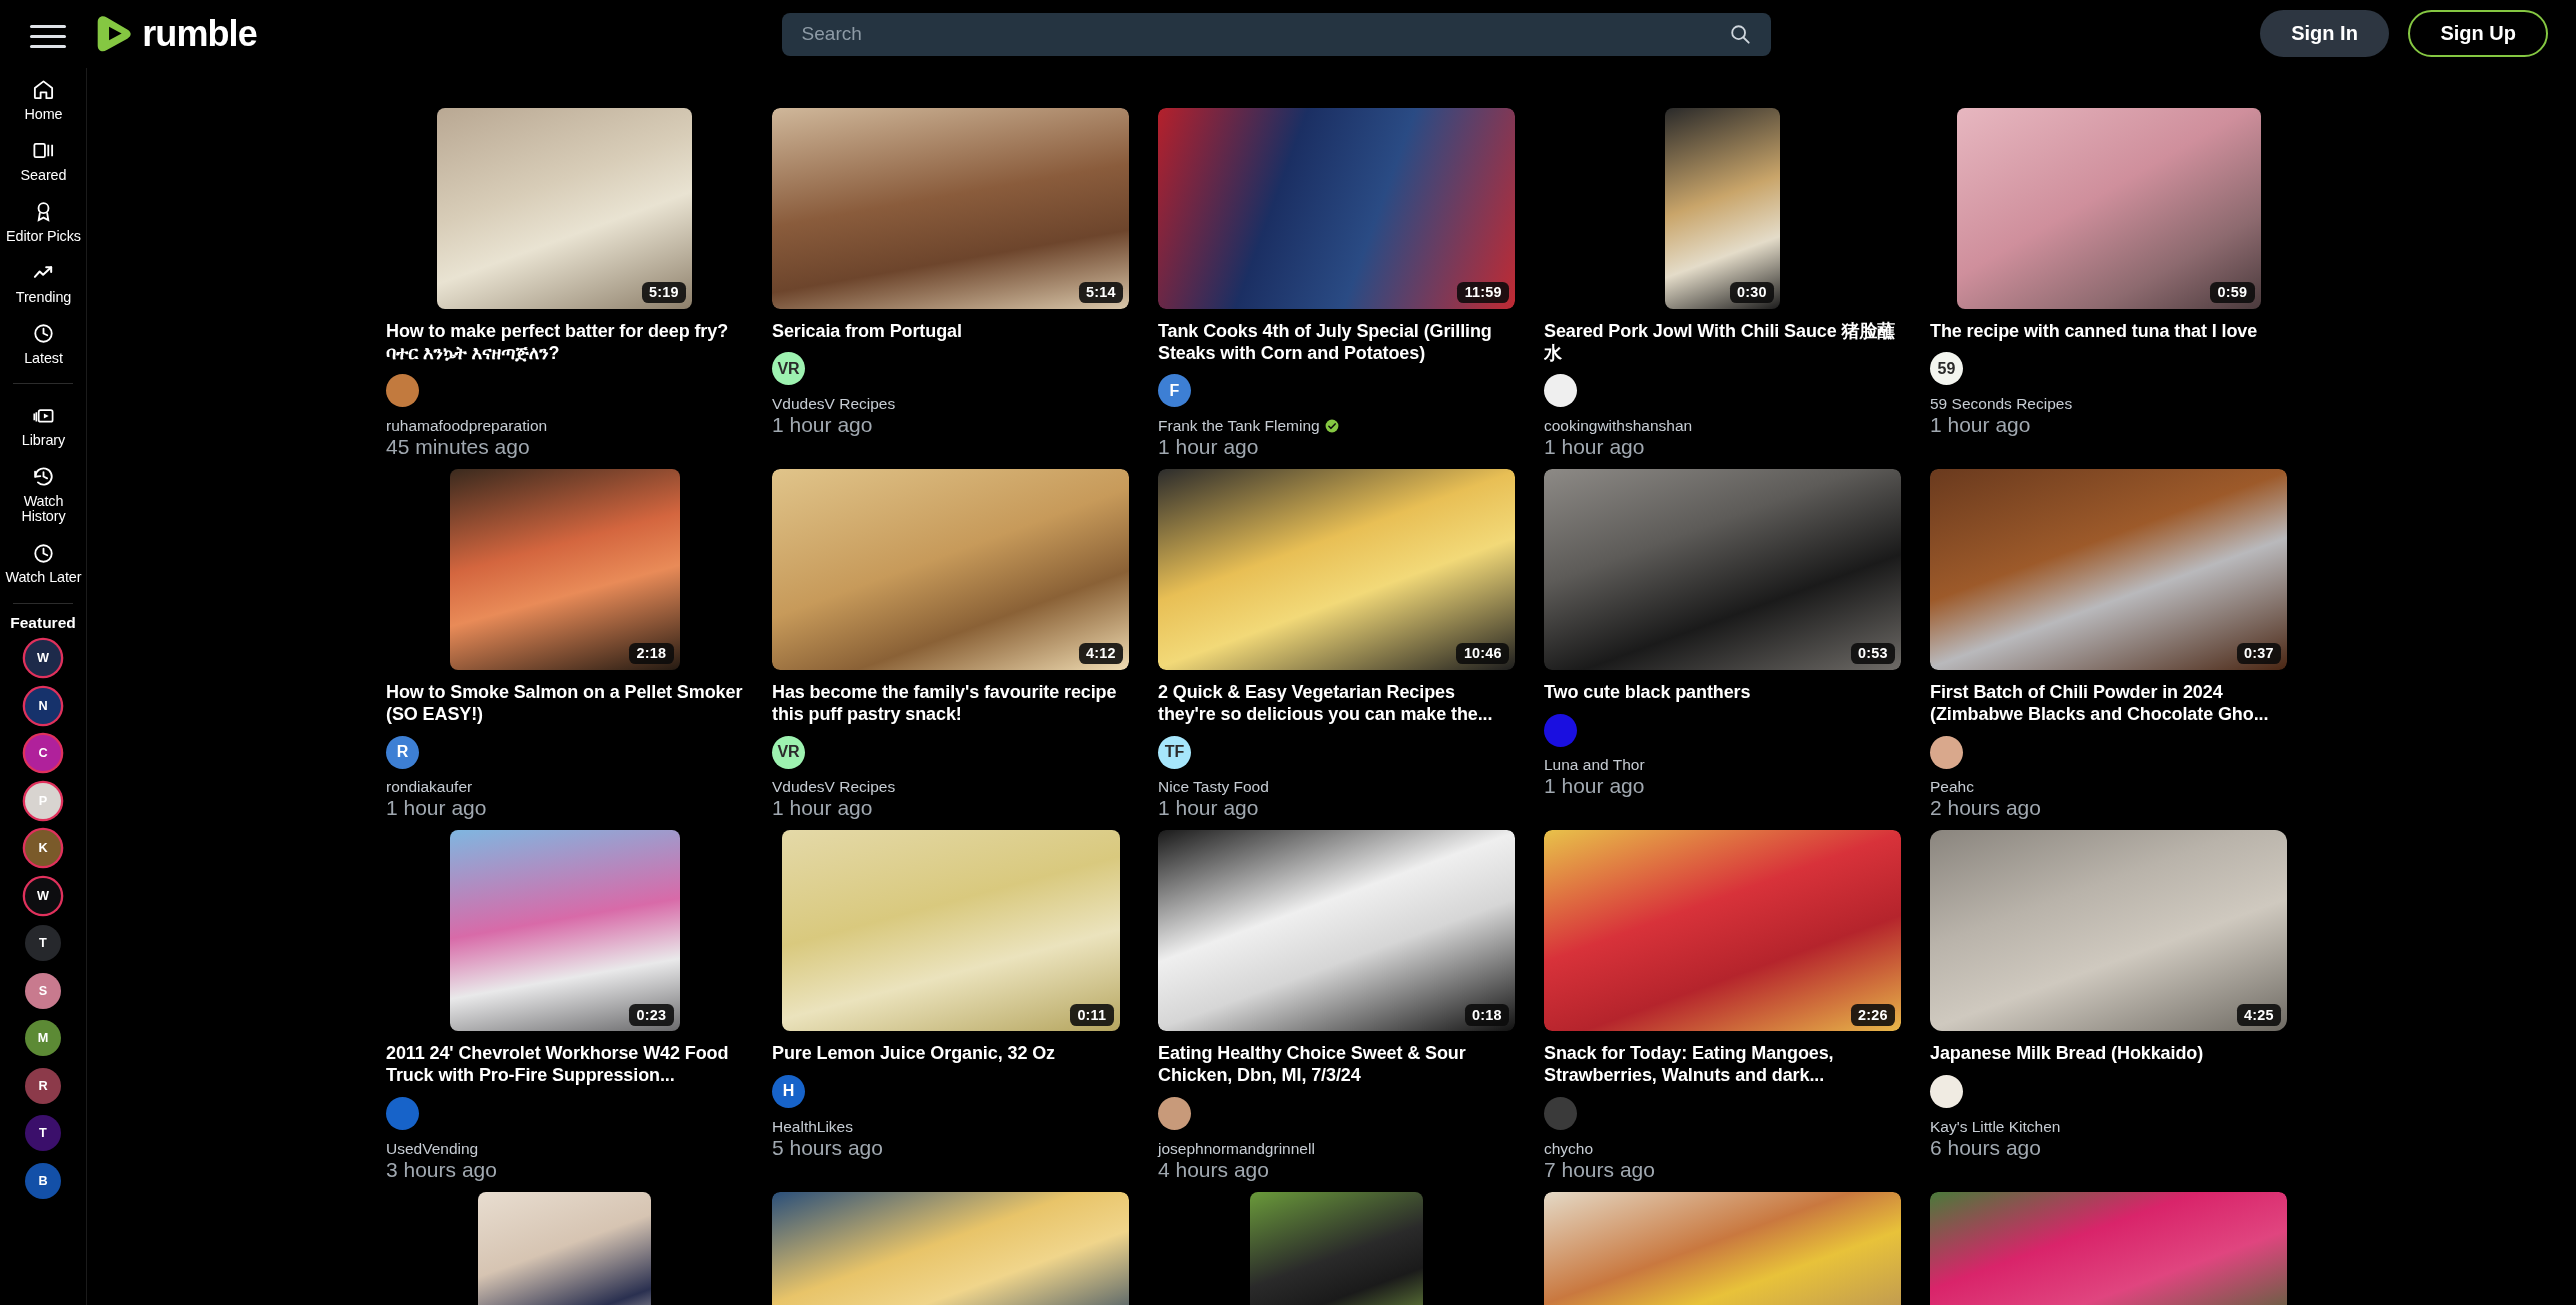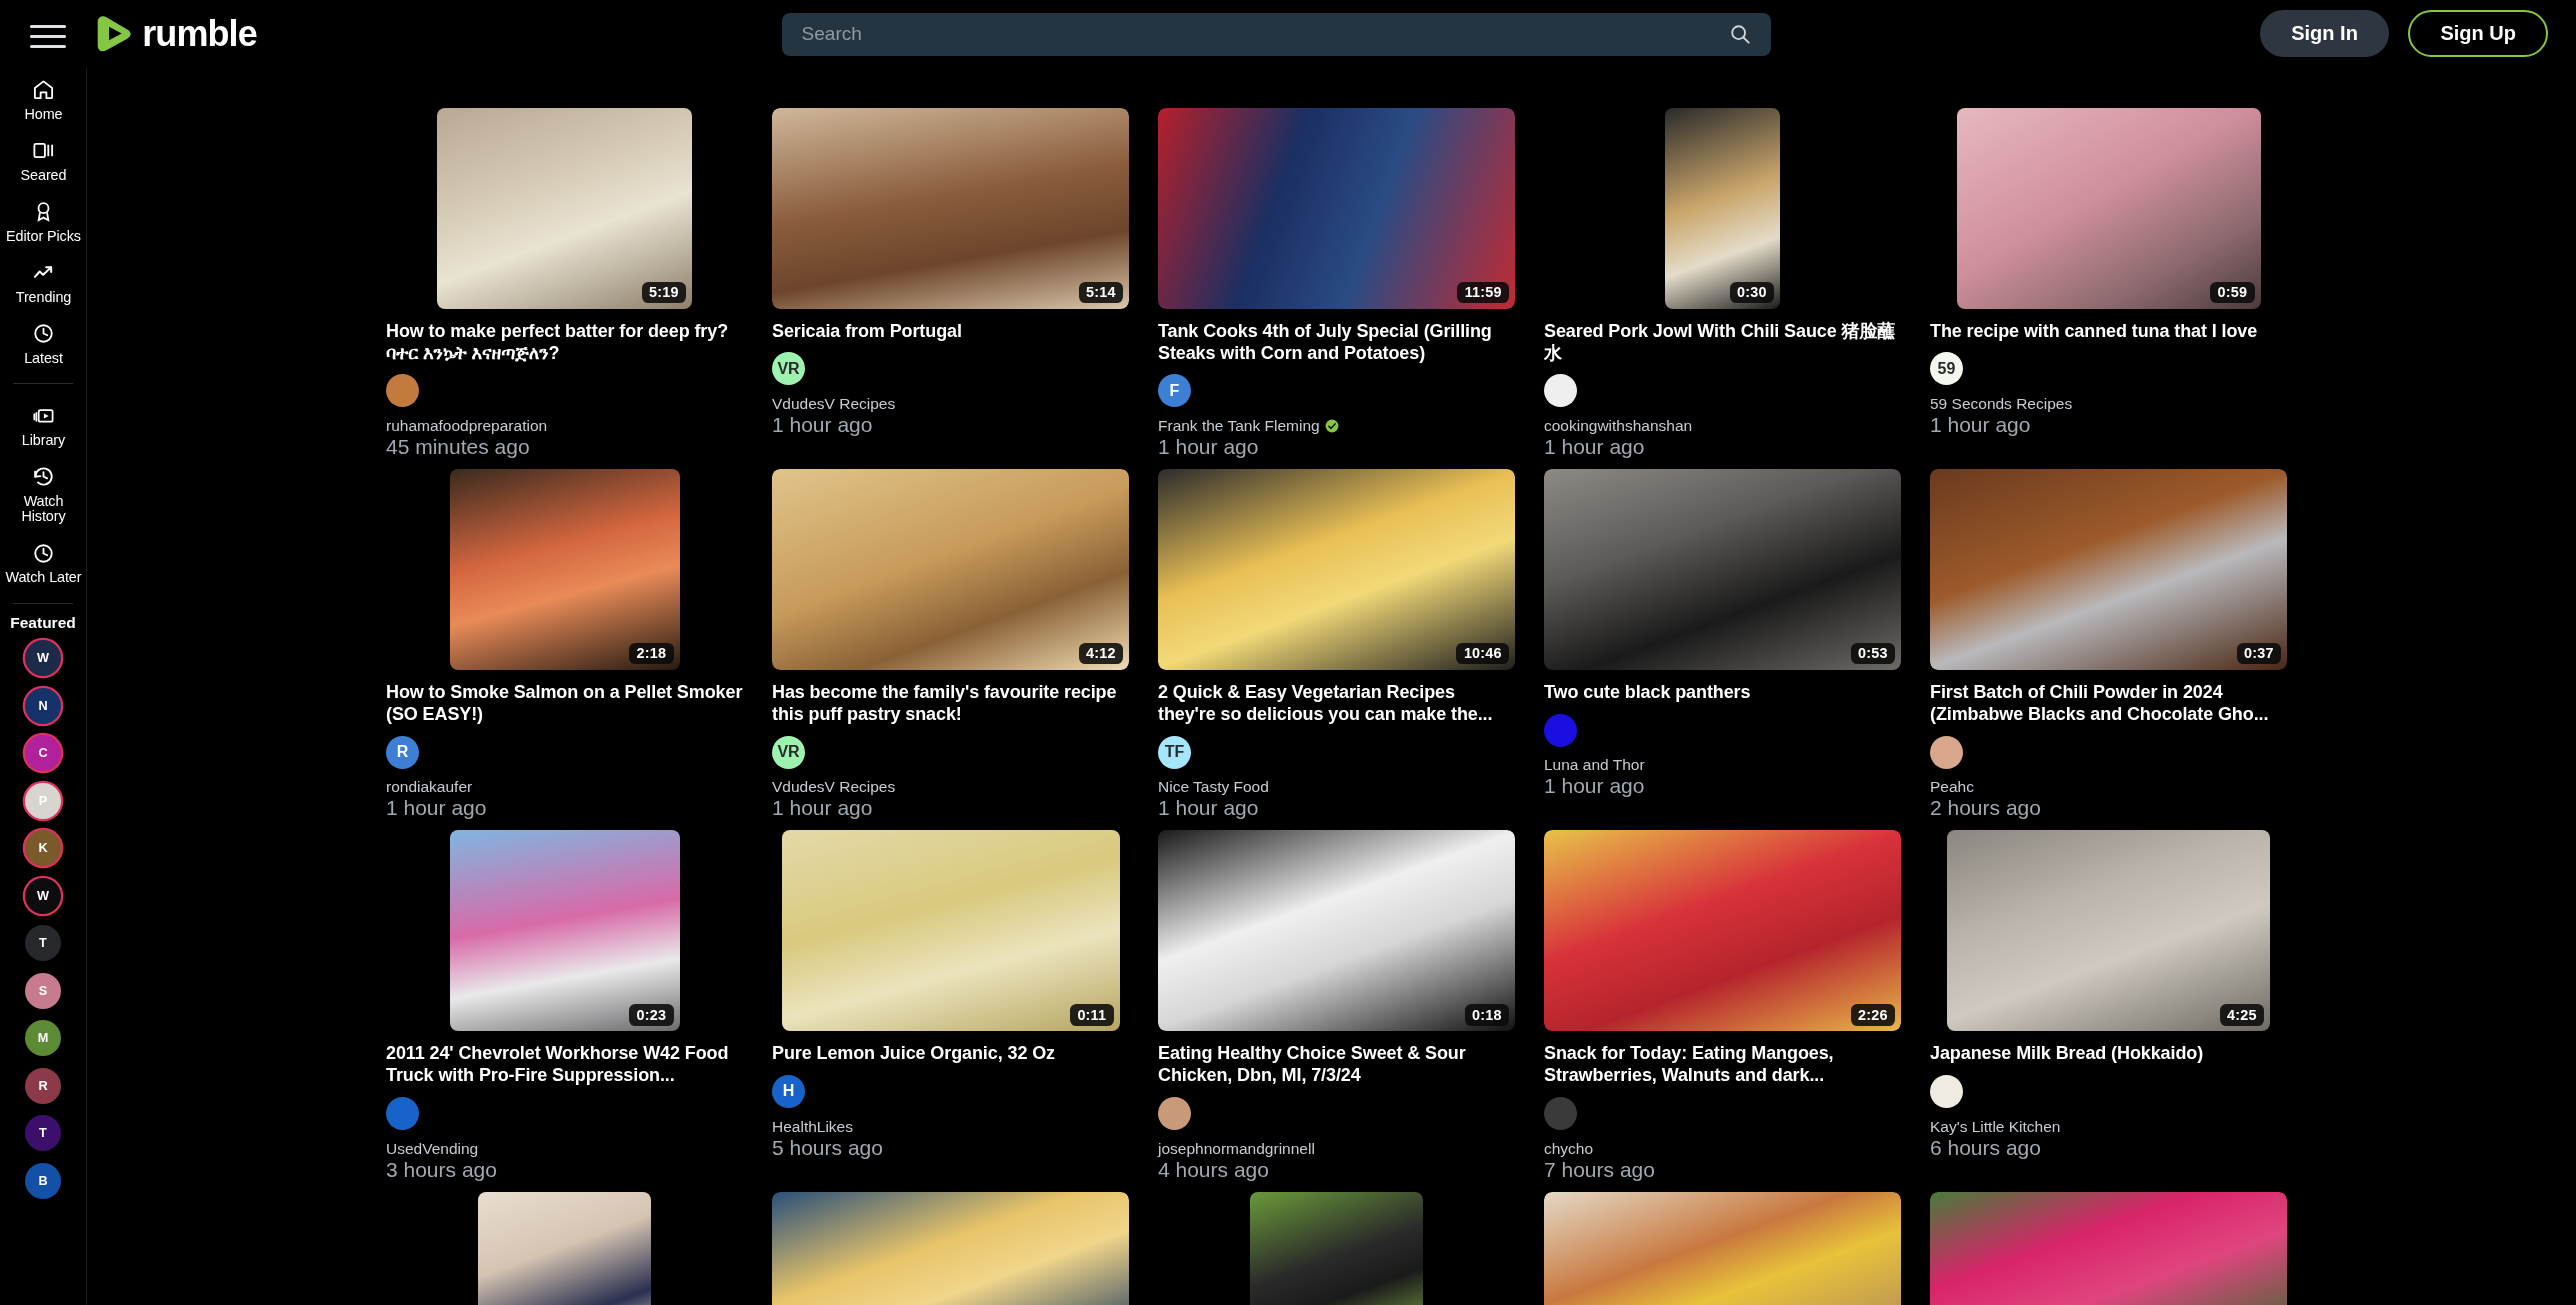--- a/index.html
+++ b/index.html
@@ -554,21 +554,21 @@
         <div class="ch-name-row">
           <span class="ch-name">chycho</span>
 
         </div>
         <span class="ch-time">7 hours ago</span>
       </div>
     </div>
   </div>
   <div class="card">
     <div class="thumb-wrap">
-      <div class="thumb" style="width:323px;">
+      <div class="thumb" style="width:357px;border-radius:12px;">
         <div class="thumb-inner" style="background:linear-gradient(160deg,#8a857e 0%,#b9b3aa 35%,#cfc9bf 60%,#6e6a63 100%);"></div>
         <span class="duration">4:25</span>
       </div>
     </div>
     <div class="card-title">Japanese Milk Bread (Hokkaido)</div>
     <div class="card-meta">
       <div class="ch-av" style="background:#f0ebe2;color:#fff;"></div>
       <div class="ch-info">
         <div class="ch-name-row">
           <span class="ch-name">Kay's Little Kitchen</span>

